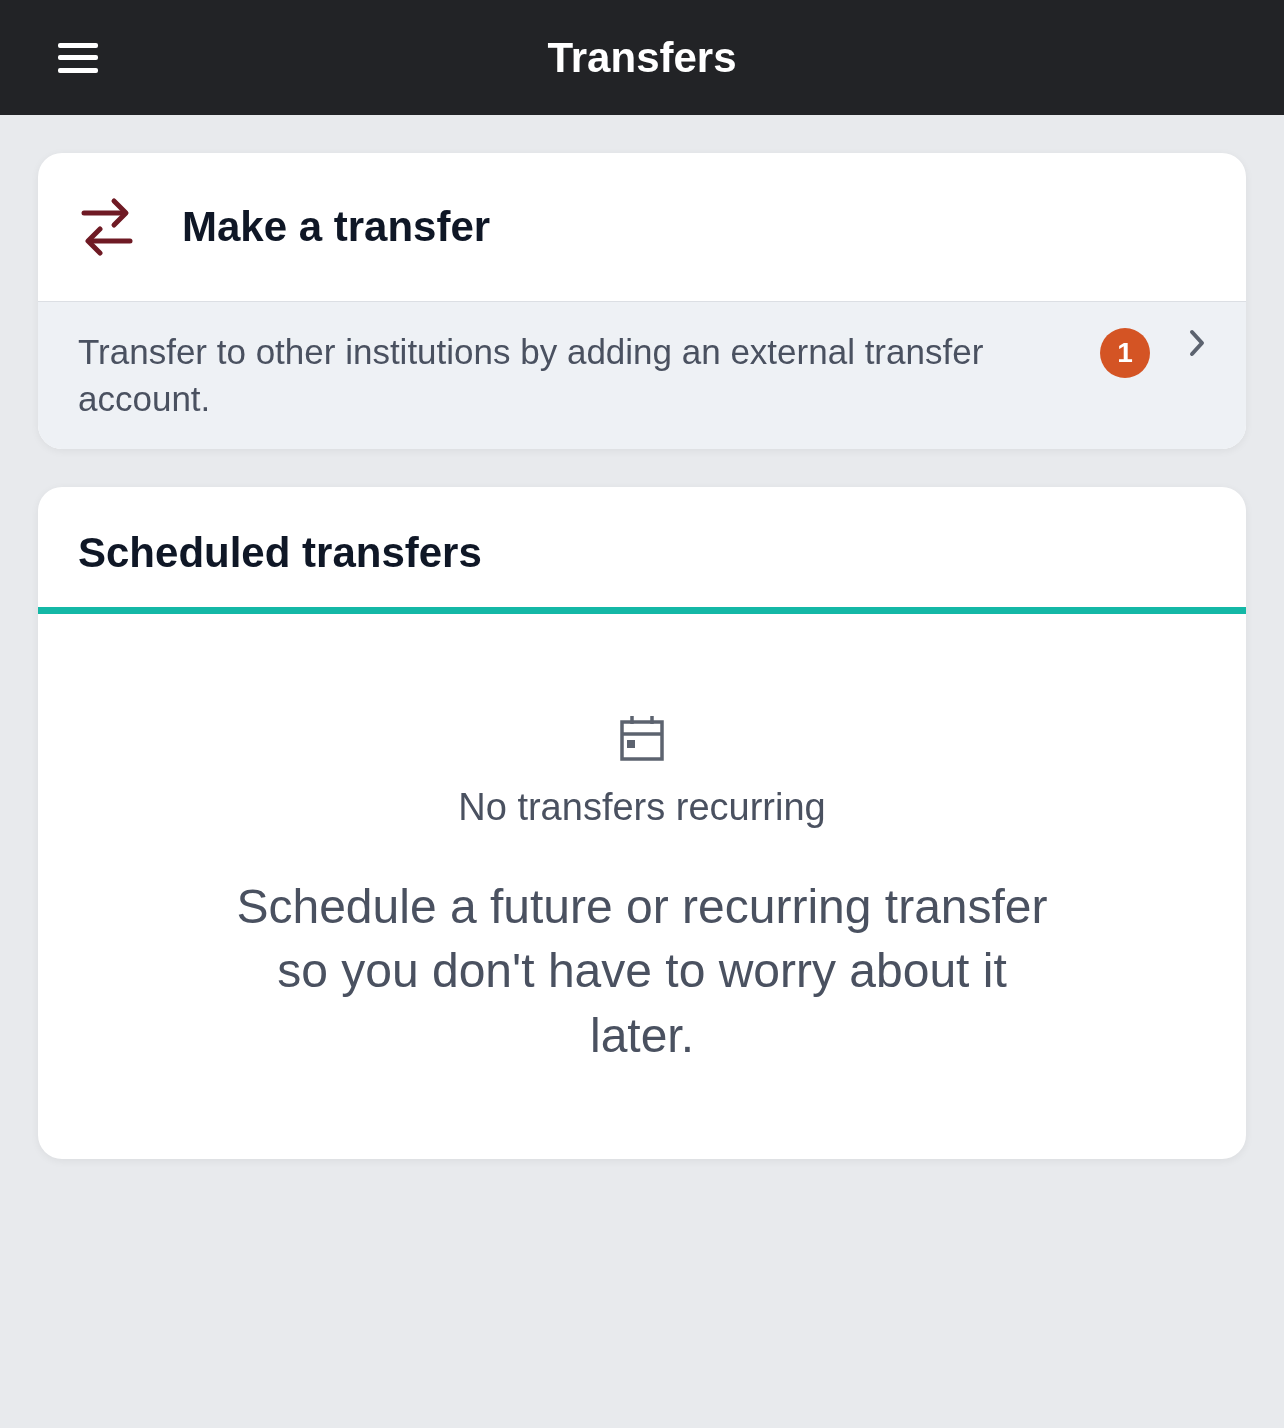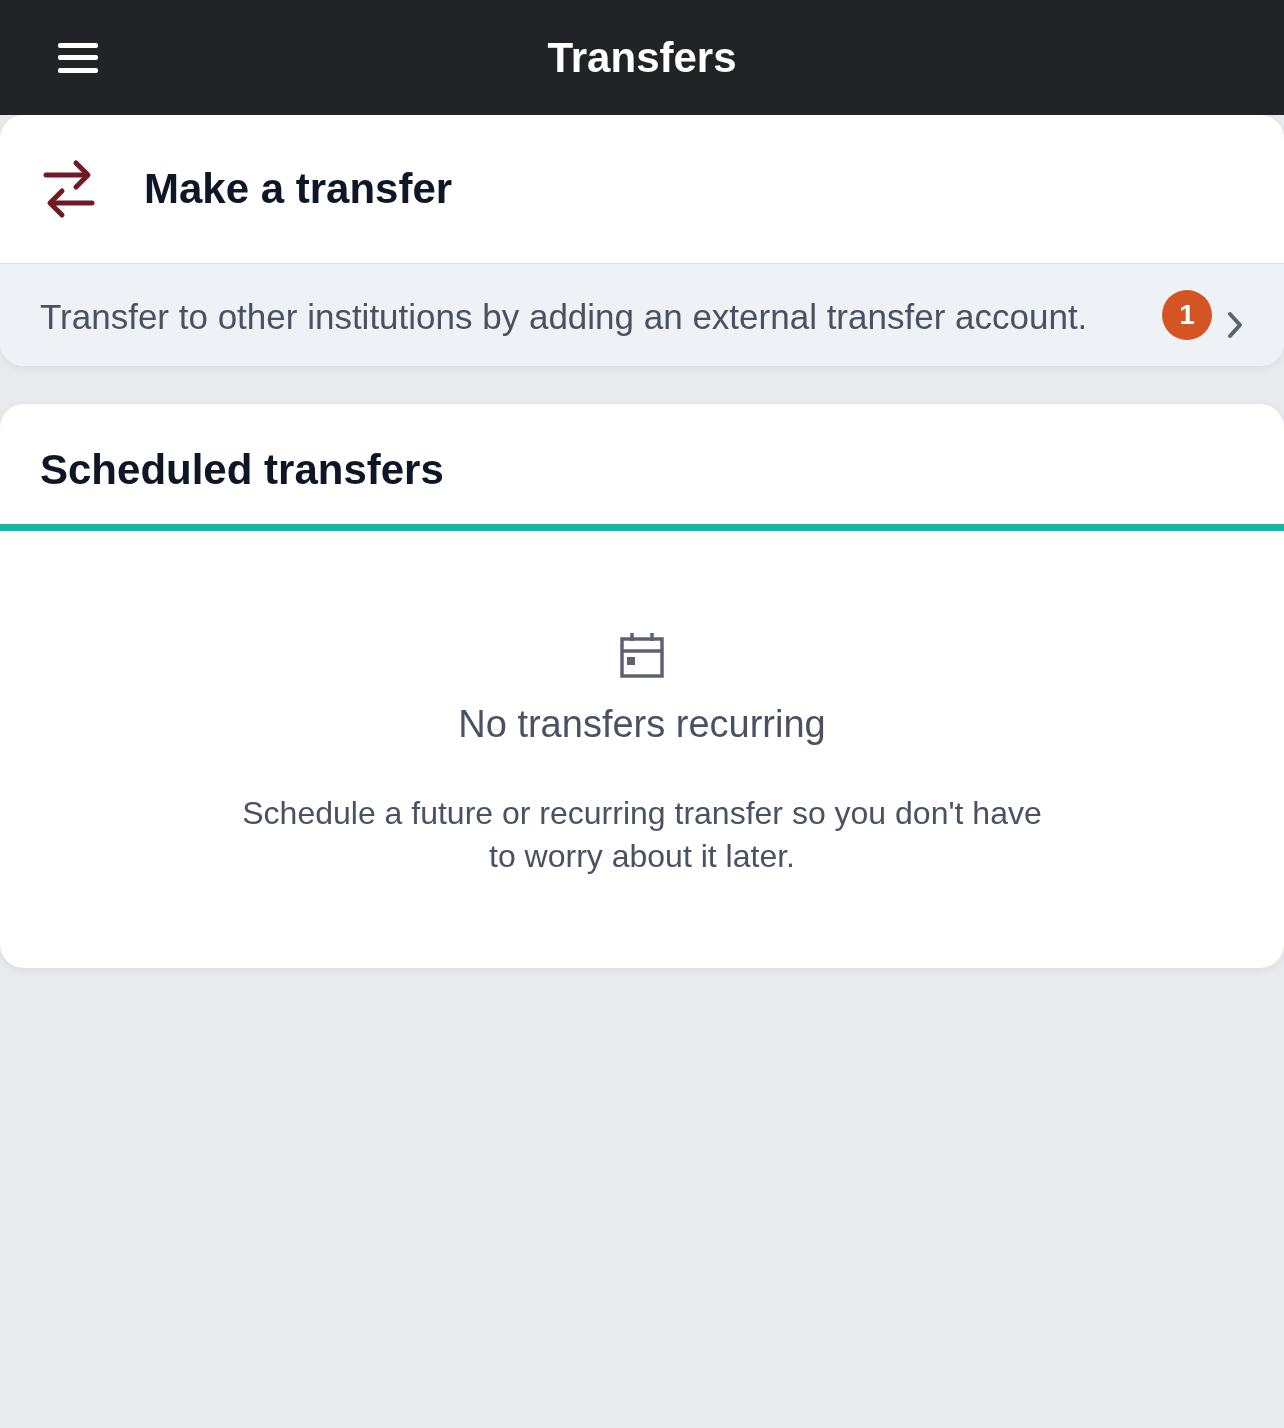--- a/index.html
+++ b/index.html
@@ -30,20 +30,21 @@
     border-radius: 2px;
     width: 100%;
   }
   .header-title {
     color: #fff;
     font-size: 42px;
     font-weight: 700;
     margin: 0 auto;
   }
   .content {
+    padding: 38px;
   }
   .card {
     background: #fff;
     border-radius: 24px;
     box-shadow: 0 2px 8px rgba(0,0,0,0.06);
     overflow: hidden;
     margin-bottom: 38px;
   }
   .card-header {
     display: flex;
@@ -54,23 +55,23 @@
   .swap-icon { width: 58px; height: 64px; color: #6f1a24; }
   .card-title {
     font-size: 42px;
     font-weight: 700;
     color: #0f1726;
   }
   .card-sub {
     background: #eef1f5;
     border-top: 1px solid #dcdfe4;
     display: flex;
-    align-items: flex-end;
+    align-items: flex-start;
     padding: 26px 40px;
-    gap: 4px;
+    gap: 28px;
     cursor: pointer;
   }
   .card-sub-text {
     font-size: 35px;
     color: #4a5160;
     line-height: 1.35;
     flex: 1;
   }
   .badge {
     background: #d45424;
@@ -102,21 +103,21 @@
     color: #5c636f;
     margin: 0 auto 24px auto;
     display: block;
   }
   .empty-title {
     font-size: 38px;
     color: #4a5160;
     margin-bottom: 46px;
   }
   .empty-desc {
-    font-size: 32px;
+    font-size: 48px;
     color: #4a5160;
     line-height: 1.35;
     max-width: 820px;
     margin: 0 auto;
   }
 </style>
 </head>
 <body>
 
 <div class="header">

